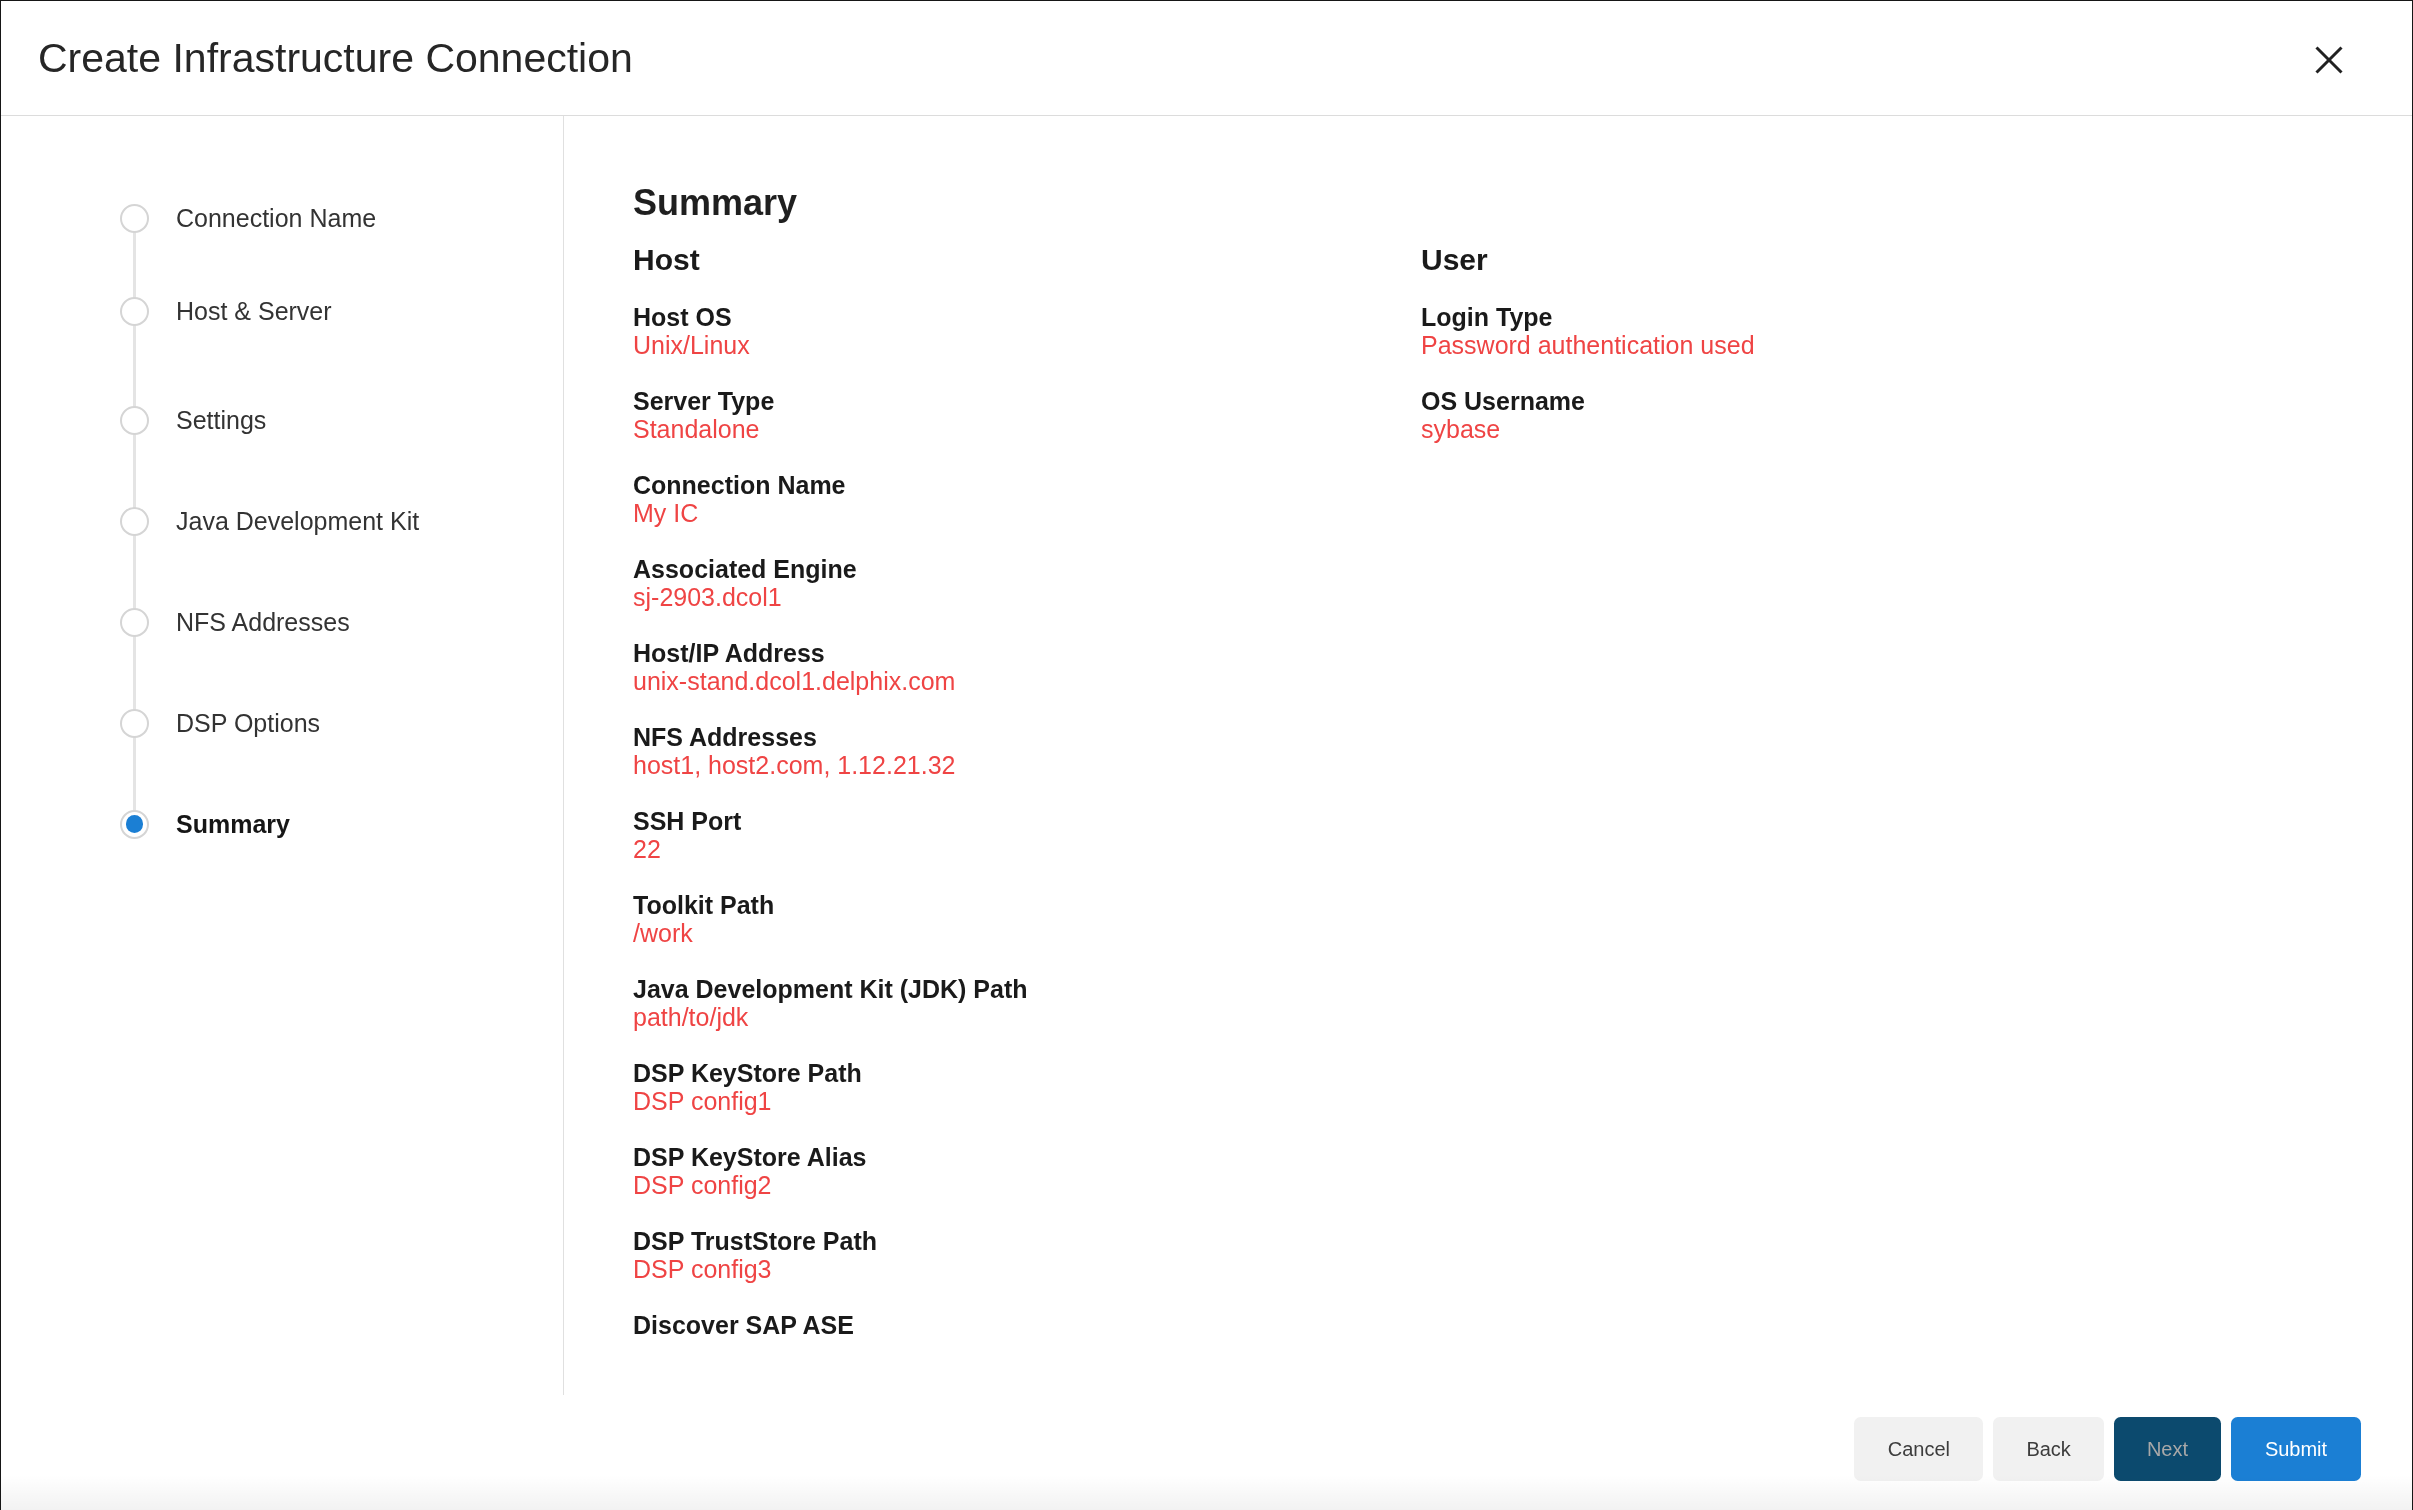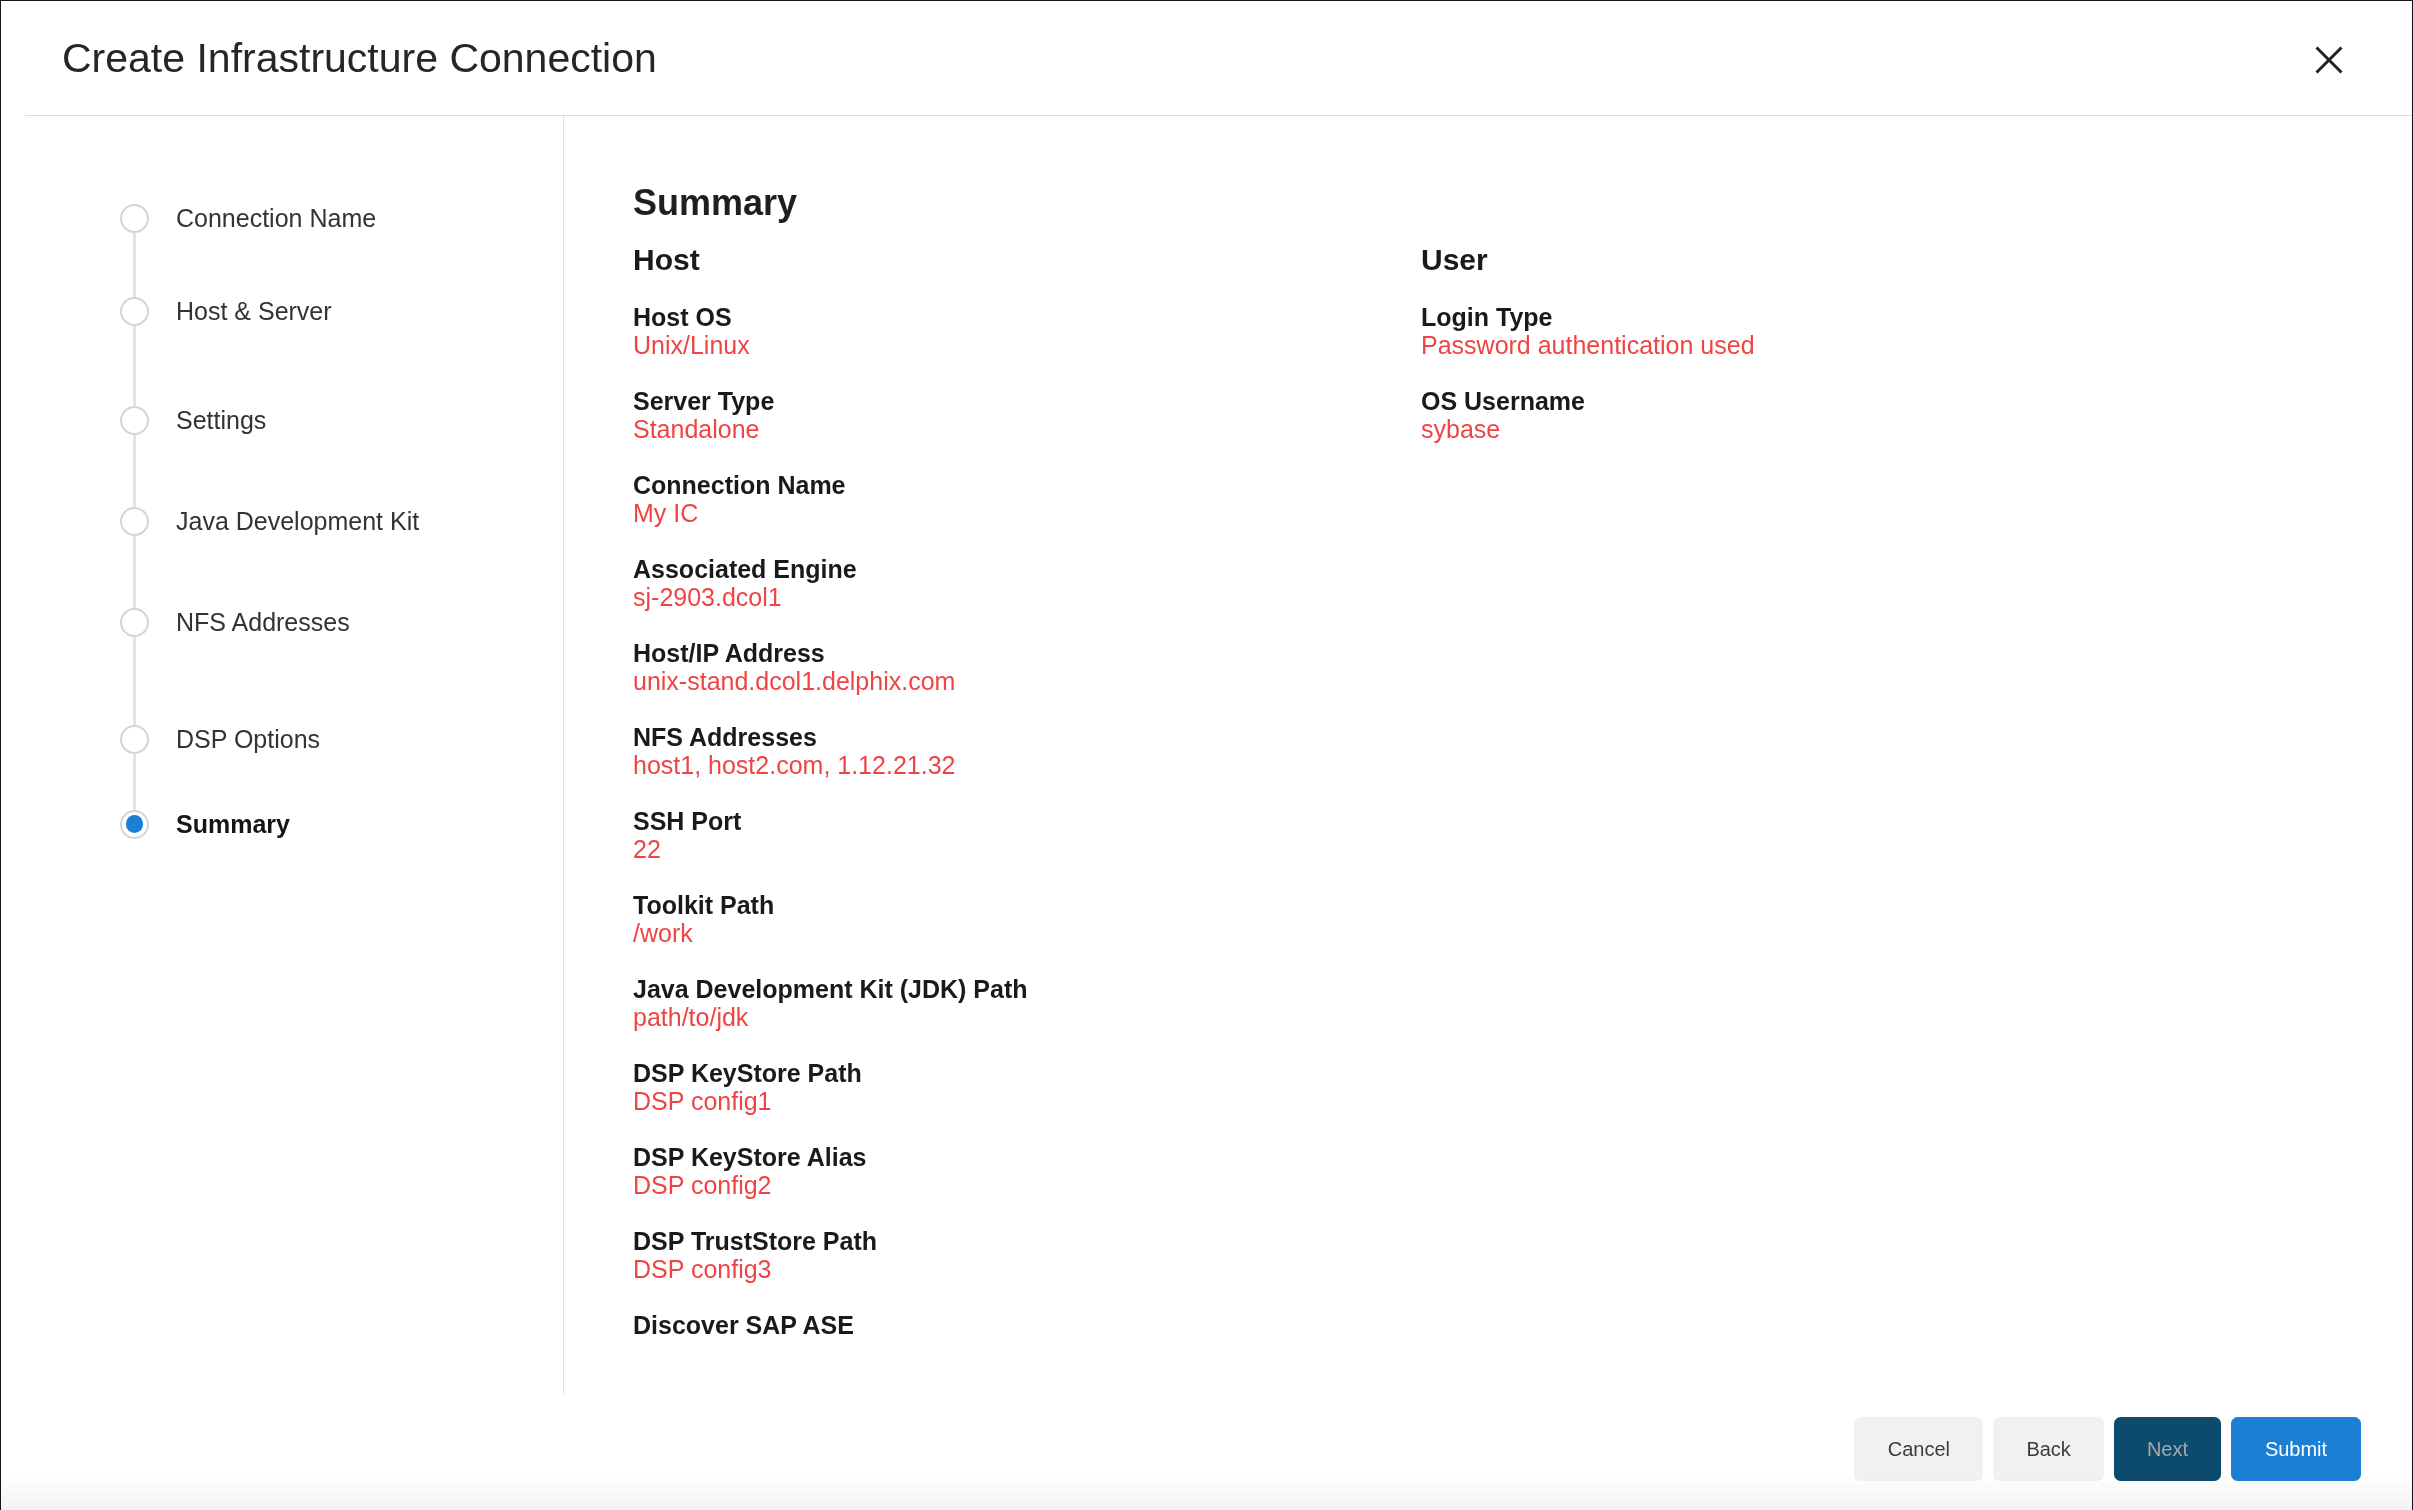--- a/index.html
+++ b/index.html
@@ -19,21 +19,20 @@
 
   
   .header {
     position: relative;
     height: 115px;
     flex: 0 0 115px;
     border-bottom: 0.8px solid #dcdcdc;
     display: flex;
     align-items: center;
     padding: 0 37px;
-    margin-left: 24px;
   }
   .header h1 {
     margin: 0;
     font-size: 41px;
     font-weight: 400;
     color: #262626;
     letter-spacing: 0;
   }
   .close-btn {
     position: absolute;
@@ -234,21 +233,21 @@
     <span class="label">Settings</span>
   </div>
         <div class="step" style="top: 390px;">
     <span class="dot"></span>
     <span class="label">Java Development Kit</span>
   </div>
         <div class="step" style="top: 491px;">
     <span class="dot"></span>
     <span class="label">NFS Addresses</span>
   </div>
-        <div class="step" style="top: 592px; margin-top: 16px;">
+        <div class="step" style="top: 592px;">
     <span class="dot"></span>
     <span class="label">DSP Options</span>
   </div>
         <div class="step active" style="top: 693px;">
     <span class="dot"></span>
     <span class="label">Summary</span>
   </div>
       </nav>
 
     <main class="content">

